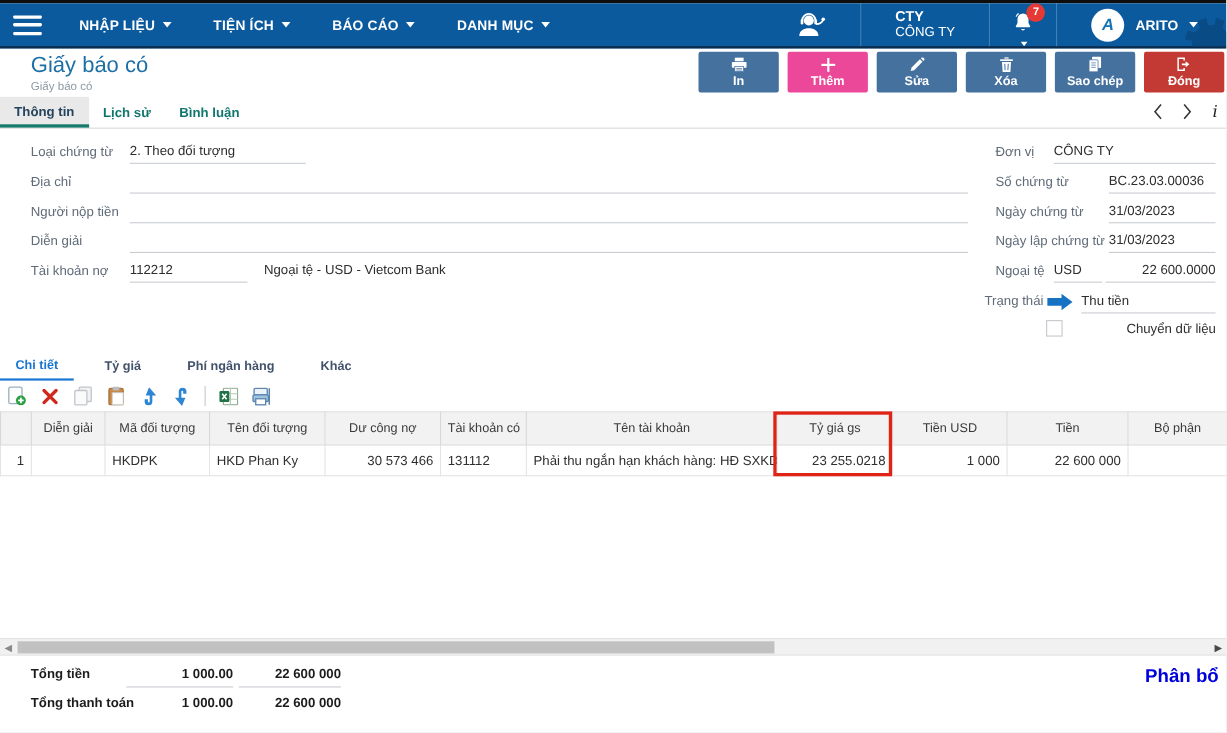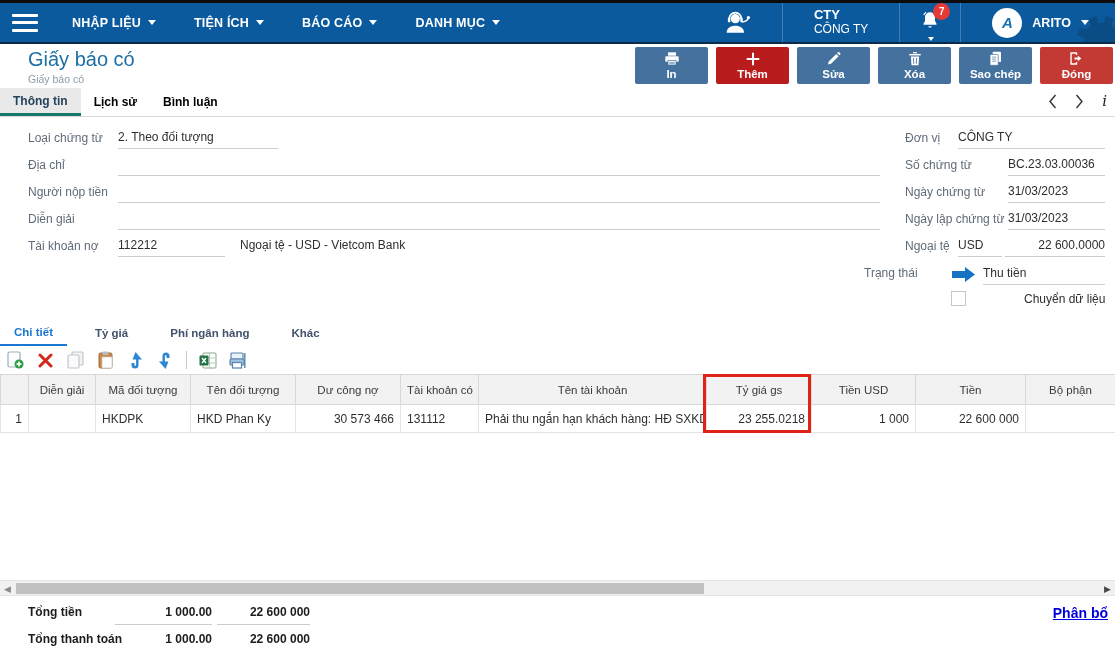--- a/index.html
+++ b/index.html
@@ -36,26 +36,26 @@
   .user-name { font-size:12.5px; font-weight:bold; z-index:2; }
   .gear-watermark { position:absolute; right:-16px; top:4px; z-index:1; opacity:.85; }
 
   
   .page-title { position:absolute; left:28px; top:48px; font-size:20px; color:#1d6fa5; }
   .page-subtitle { position:absolute; left:28px; top:73px; font-size:10.5px; color:#8d9aa5; }
   .action-buttons { position:absolute; right:2px; top:47px; display:flex; gap:8px; }
   .abtn { width:73px; height:37px; border-radius:2px; background:#44719e; color:#fff; display:flex; flex-direction:column;
           align-items:center; justify-content:center; gap:2px; cursor:pointer; border:none; }
   .abtn .lbl { font-size:11.5px; font-weight:bold; }
-  .abtn.primary { background:#b91c1c;justify-content:center; }
+  .abtn.primary { background:#ec4899;justify-content:center; }
   .abtn.danger { background:#c33a35; }
 
   
   .tabs-row { position:absolute; top:88px; left:0; width:1115px; height:29px; border-bottom:1px solid #d9d9d9; display:flex; }
-  .tab { padding:0 13px; display:flex; align-items:center; font-size:12px; font-weight:bold; color:#000000; cursor:pointer; }
+  .tab { padding:0 13px; display:flex; align-items:center; font-size:12px; font-weight:bold; color:#0f766e; cursor:pointer; }
   .tab.active { background:#e9e9e9; color:#24435c; border-bottom:3px solid #17796a; }
   .tab-controls { position:absolute; right:8px; top:92px; display:flex; align-items:center; gap:18px; }
   .tab-controls .ctl { cursor:pointer; display:flex; align-items:center; }
   .info-i { font-family:"DejaVu Serif", serif; font-style:italic; font-size:15px; color:#222; }
 
   
   .flabel { position:absolute; font-size:12px; color:#5f6b78; white-space:nowrap; }
   .fvalue { position:absolute; font-size:12px; color:#2e2e2e; white-space:nowrap; }
   .uline  { position:absolute; border-bottom:1px solid #c9ccd1; height:1px; }
   .checkbox { position:absolute; width:15px; height:15px; border:1px solid #c4c8cc; background:#fff; cursor:pointer; }
@@ -84,21 +84,21 @@
   .hscroll { position:absolute; top:580px; left:0; width:1115px; height:16px; background:#f1f1f1;
              border-top:1px solid #e3e3e3; border-bottom:1px solid #e3e3e3; }
   .hthumb { position:absolute; top:2px; left:16px; width:688px; height:11px; background:#c1c1c1; cursor:grab; }
   .harrow { position:absolute; top:3px; font-size:9px; color:#8a8a8a; cursor:pointer; line-height:10px; }
   .harrow.left { left:4px; }
   .harrow.right { right:4px; color:#4a4a4a; }
 
   
   .total-label { position:absolute; font-size:12px; font-weight:bold; color:#1c1c1c; white-space:nowrap; }
   .total-val { position:absolute; font-size:12px; font-weight:bold; color:#1c1c1c; text-align:right; white-space:nowrap; }
-  .alloc-link { position:absolute; right:7px; top:605px; font-size:14px; font-weight:bold; color:#0000dd; text-decoration:underline; cursor:pointer; }
+  .alloc-link { position:absolute; right:7px; top:605px; font-size:17px; font-weight:bold; color:#0000dd; cursor:pointer; }
 </style>
 </head>
 <body>
 
 <div class="screen">
 
   <div class="topstrip"></div>
 
   <div class="navbar">
     <div class="hamburger">
@@ -276,21 +276,21 @@
   <div class="flabel" style="left:905px; top:212px;">Ngày lập chứng từ</div>
   <div class="fvalue" style="left:1008px; top:211px; width:97px;">31/03/2023</div>
   <div class="uline" style="left:1008px; top:229px; width:97px;"></div>
 
   <div class="flabel" style="left:905px; top:239px;">Ngoại tệ</div>
   <div class="fvalue" style="left:958px; top:238px; width:44px;">USD</div>
   <div class="uline" style="left:958px; top:256px; width:44px;"></div>
   <div class="fvalue" style="left:1005px; top:238px; width:100px; text-align:right;">22 600.0000</div>
   <div class="uline" style="left:1005px; top:256px; width:100px;"></div>
 
-  <div class="flabel" style="left:864px; top:266px;">Trạng thái</div>
+  <div class="flabel" style="left:895px; top:266px;">Trạng thái</div>
   <svg class="abs" style="left:952px; top:267px;" width="24" height="15" viewBox="0 0 24 15">
       <polygon points="0,4 13,4 13,0 23,7.5 13,15 13,11 0,11" fill="#1673c4"></polygon>
     </svg>
   <div class="fvalue" style="left:983px; top:266px; width:122px;">Thu tiền</div>
   <div class="uline" style="left:983px; top:284px; width:122px;"></div>
 
   <div class="checkbox" style="left:951px; top:291px;"></div>
   <div class="fvalue" style="left:1024px; top:292px;">Chuyển dữ liệu</div>
 
   <div class="detail-tabs">

